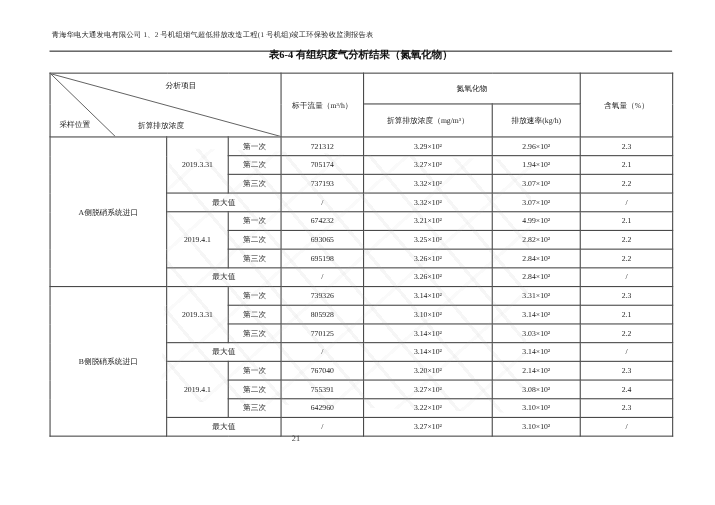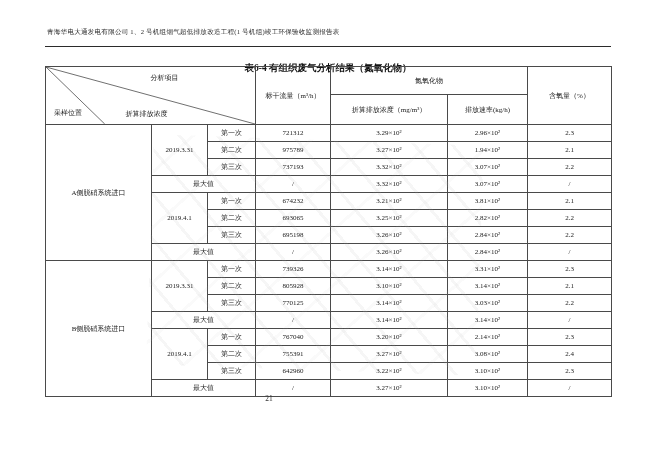--- a/index.html
+++ b/index.html
@@ -14,21 +14,21 @@
   .doc-header {
     position:absolute; left:47px; top:28px; width:563px;
     font-size:6.6px; letter-spacing:.2px; color:#2b2b2b;
     white-space:nowrap;
   }
   .header-rule {
     position:absolute; left:45px; top:46px; width:566px;
     border-top:1.6px solid #2b2b2b; height:0;
   }
   .table-title {
-    position:absolute; left:45px; top:62px; width:566px;
+    position:absolute; left:45px; top:44px; width:566px;
     text-align:center; font-size:9.5px; font-weight:bold; color:#111;
   }
   table.report {
     position:absolute; left:45px; top:66px; width:566px;
     border-collapse:collapse; table-layout:fixed;
     font-size:7px; color:#1a1a1a;
     border:1.4px solid #333;
   }
   .report th, .report td {
     border:0.8px solid #4a4a4a;
@@ -98,21 +98,21 @@
     <td rowspan="8">A侧脱硝系统进口</td>
     <td rowspan="3">2019.3.31</td>
     <td>第一次</td>
     <td>721312</td>
     <td>3.29×10²</td>
     <td>2.96×10²</td>
     <td>2.3</td>
   </tr>
   <tr class="r">
     <td>第二次</td>
-    <td>975789</td>
+    <td>705174</td>
     <td>3.27×10²</td>
     <td>1.94×10²</td>
     <td>2.1</td>
   </tr>
   <tr class="r">
     <td>第三次</td>
     <td>737193</td>
     <td>3.32×10²</td>
     <td>3.07×10²</td>
     <td>2.2</td>
@@ -123,21 +123,21 @@
     <td>3.32×10²</td>
     <td>3.07×10²</td>
     <td>/</td>
   </tr>
 
   <tr class="r">
     <td rowspan="3">2019.4.1</td>
     <td>第一次</td>
     <td>674232</td>
     <td>3.21×10²</td>
-    <td>3.81×10²</td>
+    <td>4.99×10²</td>
     <td>2.1</td>
   </tr>
   <tr class="r">
     <td>第二次</td>
     <td>693065</td>
     <td>3.25×10²</td>
     <td>2.82×10²</td>
     <td>2.2</td>
   </tr>
   <tr class="r">

